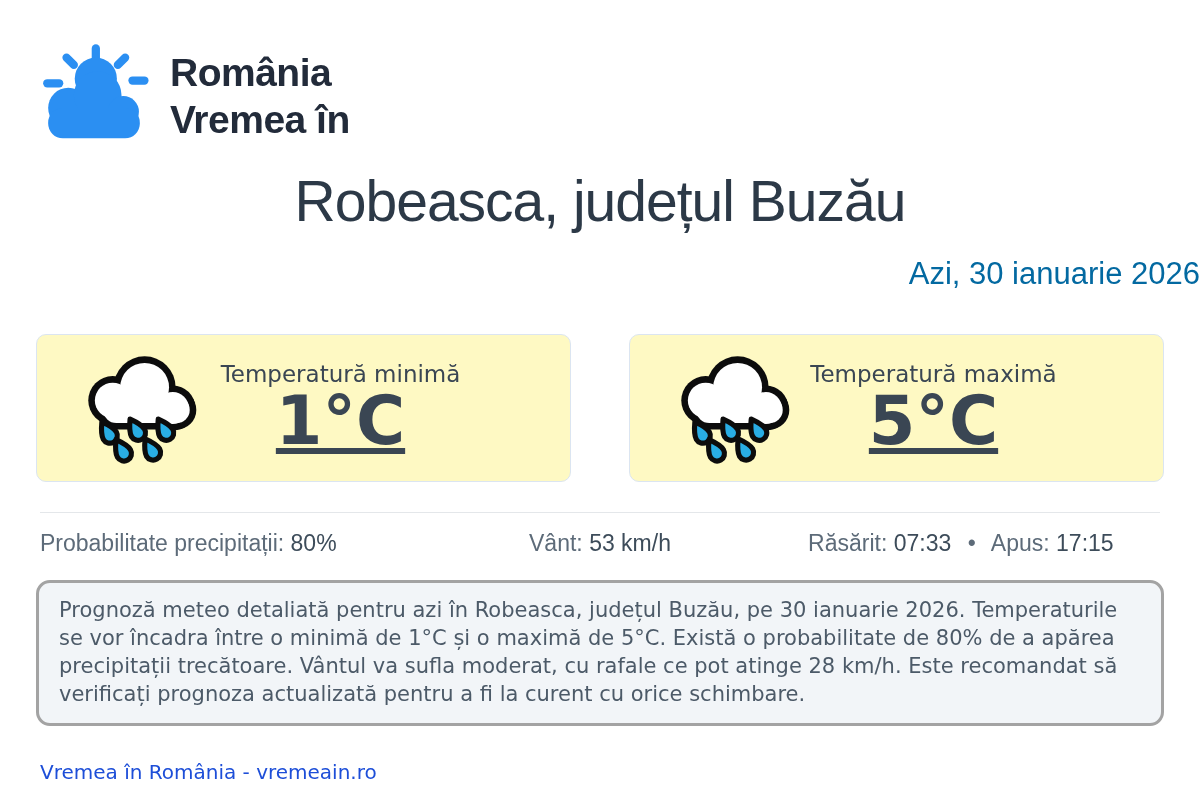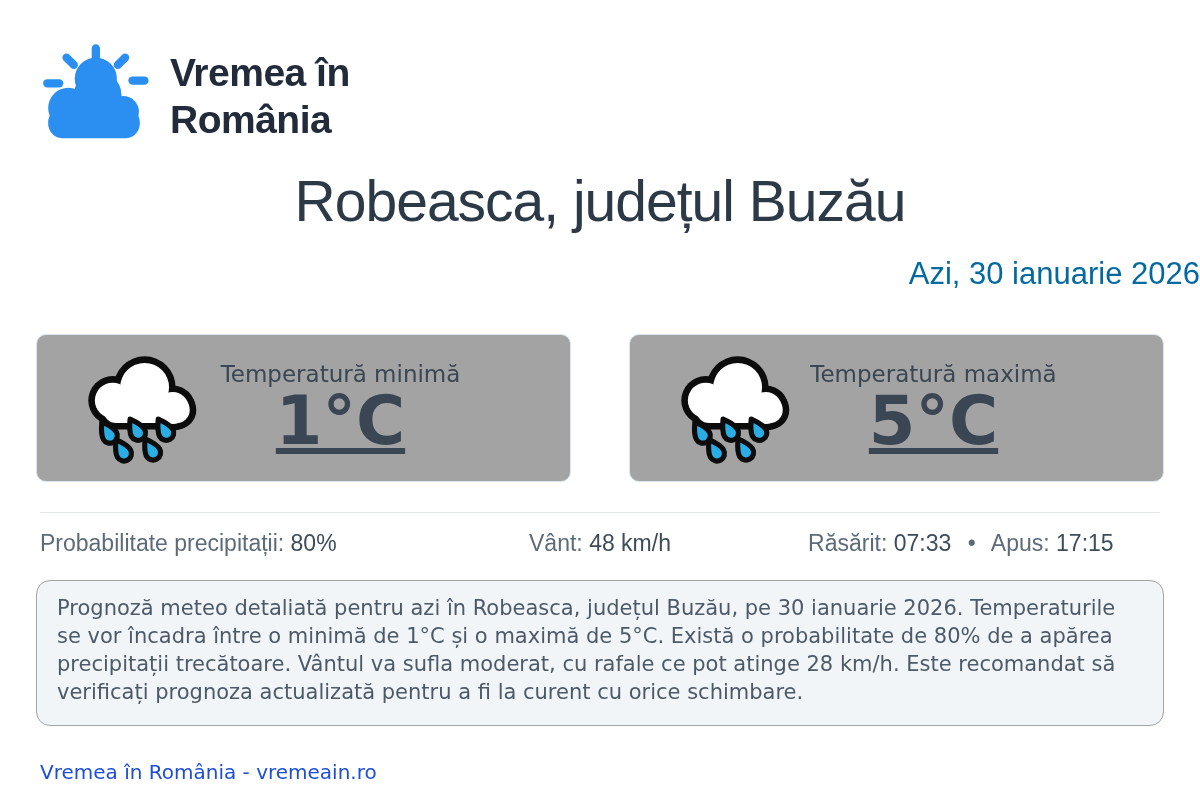--- a/index.html
+++ b/index.html
@@ -11,40 +11,40 @@
   .brand { font-family:"Liberation Sans", sans-serif; font-size:39px; font-weight:800;
            color:#222b3a; line-height:1.2; letter-spacing:-0.5px; }
 
   .title { text-align:center; font-family:"Liberation Sans", sans-serif;
            font-size:57px; font-weight:400; color:#2c3947; letter-spacing:-1px;
            margin-top:16px; }
   .subtitle { text-align:right; font-family:"Liberation Sans", sans-serif;
               font-size:31px; font-weight:400; color:#0369a1; margin-top:22px; }
 
   .cards { display:flex; gap:58px; margin:42px 36px 0; }
-  .card { flex:1; background:#a3a3a3; border:1px solid #dbe5f1; border-radius:10px;
+  .card { flex:1; background:#fef9c3; border:1px solid #dbe5f1; border-radius:10px;
           height:148px; display:flex; align-items:center; padding-left:40px; }
   .card-icon { width:124px; height:118px; flex:0 0 auto; }
   .card-text { flex:1; display:flex; flex-direction:column; align-items:center;
                margin-right:90px; }
   .card-label { font-size:23px; color:#3a4653; }
   .card-value { font-size:67px; font-weight:800; color:#3a4653; line-height:1.02;text-decoration:underline; }
 
   .divider { border-top:1px solid #e4e7ea; margin:30px 40px 0; }
 
   .stats { display:flex; margin:0 40px; padding-top:17px;
            font-family:"Liberation Sans", sans-serif; font-size:23px;gap:36px; }
   .stat-left  { width:38%; text-align:left; }
   .stat-center{ width:24%; text-align:center; }
   .stat-right { width:38%; text-align:center; }
   .stat-label { color:#5d6b79; }
   .stat-value { color:#3d4c5a; }
   .stat-sep   { color:#5d6b79; padding:0 10px; }
 
-  .forecast { margin:23px 36px 0; background:#f2f5f8; border:1px solid #a3a3a3;
+  .forecast { margin:23px 36px 0; background:#f2f5f8; border:3px solid #a3a3a3;
               border-radius:14px; height:146px; padding:13px 20px; overflow:visible; }
   .forecast p { font-size:21px; line-height:28px; color:#4c5a68; }
 
   .footer { margin:34px 40px 0; text-align:left; color:#1d4ed8; font-size:20px; }
 </style>
 </head>
 <body>
 
 <svg width="0" height="0" style="position:absolute">
   <defs>
@@ -86,22 +86,22 @@
     </g>
     <g fill="#2b8ff2">
       <circle cx="62" cy="40" r="23"></circle>
       <circle cx="32" cy="72" r="22"></circle>
       <circle cx="64" cy="58" r="26"></circle>
       <circle cx="92" cy="76" r="17"></circle>
       <rect x="10" y="72" width="100" height="33" rx="16"></rect>
     </g>
   </svg>
   <div class="brand">
+    <div>România</div>
     <div>Vremea în</div>
-    <div>România</div>
   </div>
 </div>
 
 <h1 class="title">Robeasca, județul Buzău</h1>
 <div class="subtitle">Azi, 30 ianuarie 2026</div>
 
 <div class="cards">
   <div class="card">
     <svg class="card-icon" viewBox="0 0 132 124">
       <use href="#raincloud"></use>
@@ -124,21 +124,21 @@
 
 <div class="divider"></div>
 
 <div class="stats">
   <div class="stat-left">
     <span class="stat-label">Probabilitate precipitații:</span>
     <span class="stat-value">80%</span>
   </div>
   <div class="stat-center">
     <span class="stat-label">Vânt:</span>
-    <span class="stat-value">48 km/h</span>
+    <span class="stat-value">53 km/h</span>
   </div>
   <div class="stat-right">
     <span class="stat-label">Răsărit:</span>
     <span class="stat-value">07:33</span>
     <span class="stat-sep">•</span>
     <span class="stat-label">Apus:</span>
     <span class="stat-value">17:15</span>
   </div>
 </div>
 

